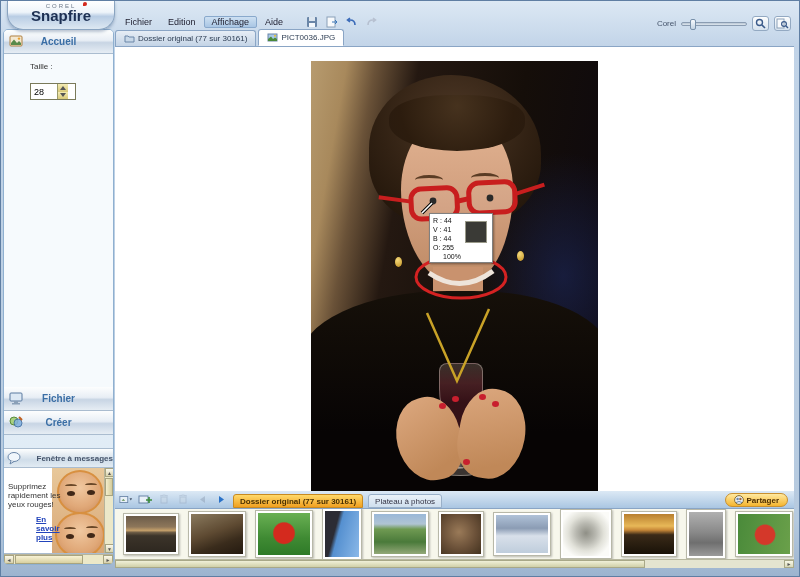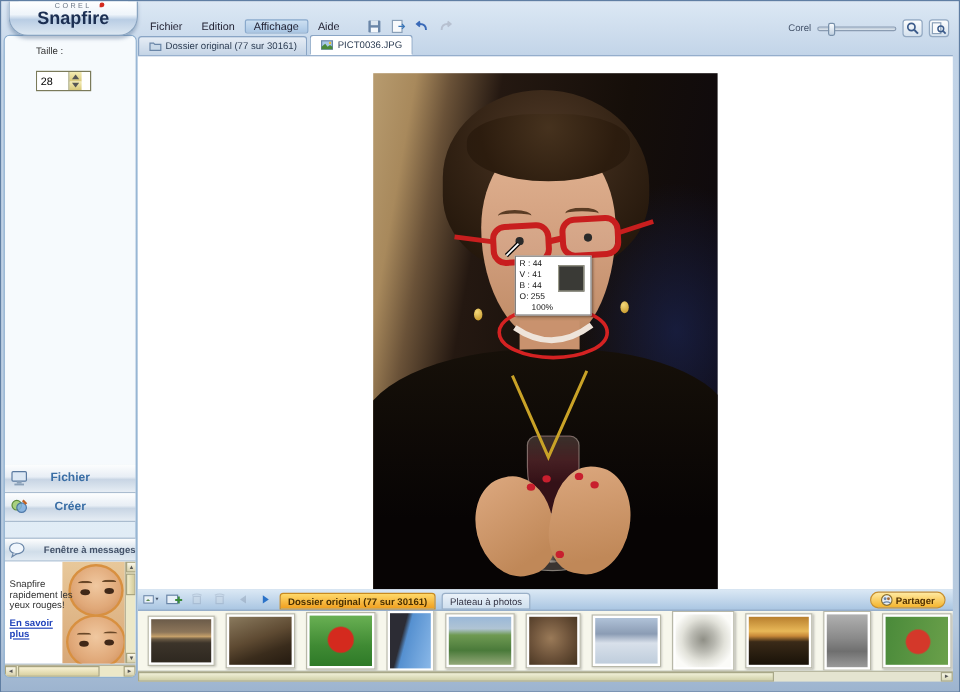--- a/index.html
+++ b/index.html
@@ -67,21 +67,21 @@
   .spin .btns { display:flex; flex-direction:column; width:11px; border-left:1px solid #9a9a6a; }
   .spin .sb { flex:1; background:linear-gradient(#f4ecb4,#d8c878); display:flex; align-items:center; justify-content:center; }
   .tri-up { width:0; height:0; border-left:3px solid transparent; border-right:3px solid transparent; border-bottom:4px solid #555; }
   .tri-dn { width:0; height:0; border-left:3px solid transparent; border-right:3px solid transparent; border-top:4px solid #555; }
   .msgbar { flex:0 0 20px; display:flex; align-items:center; justify-content:flex-end; position:relative;
     font-size:8px; font-weight:bold; color:#44536a;
     background:linear-gradient(#fdfefe,#d0dde9 60%,#e2ebf3); border-top:1px solid #aabccf; border-bottom:1px solid #aabccf;margin-top:13px; }
   .msgbar .nicon, .navbtn2 .nicon { position:absolute; left:3px; top:2px; }
   .msgpanel { flex:0 0 86px; background:#fff; position:relative; overflow:hidden; border-bottom:1px solid #aabccf; }
   .msgtext { position:absolute; left:4px; top:14px; width:54px; font-size:8px; color:#333; line-height:9px; }
-  .msglink { display:inline-block; margin-top:6px; font-size:8px; font-weight:bold; color:#2244bb; text-decoration:underline; }
+  .msglink { display:inline-block; margin-top:6px; font-size:8px; font-weight:bold; color:#2244bb; text-decoration:underline;margin-left:28px; }
   .eyecirc { position:absolute; border-radius:50%; border:2px solid #d89040; overflow:hidden;
     background:radial-gradient(circle at 50% 40%, #f0c8a0 0%, #e0a878 60%, #c88858 100%); }
   .eyecirc .eye { position:absolute; width:8px; height:5px; background:#402818; border-radius:50%; }
   .eyecirc .brow { position:absolute; width:12px; height:4px; border-top:2px solid #6a4828; border-radius:50%; }
   .vsb { position:absolute; right:0; top:0; width:9px; height:100%; background:#ece8c8; border-left:1px solid #b8b49a; }
   .vsb .arrow { width:9px; height:9px; background:linear-gradient(#fbf8ea,#d8d2ac); border:1px solid #a8a480; font-size:5px; line-height:8px; text-align:center; color:#555; }
   .vsb .thumbv { position:absolute; top:10px; left:0; width:8px; height:18px; background:linear-gradient(90deg,#f4eecb,#d4cc9c); border:1px solid #a8a480; }
   .hsb { flex:0 0 10px; background:#ece8c8; position:relative; border-top:1px solid #b8b49a; }
   .hsb .arrow { position:absolute; top:0; width:10px; height:9px; background:linear-gradient(#fbf8ea,#d8d2ac); border:1px solid #a8a480; font-size:5px; line-height:8px; text-align:center; color:#555; }
   .hsb .thumbh { position:absolute; left:11px; top:0; height:9px; width:68px; background:linear-gradient(#f8f2d4,#d8d0a0); border:1px solid #a8a480; }
@@ -209,20 +209,30 @@
       <svg width="11" height="9" viewBox="0 0 11 9">
           <rect x="1" y="1" width="9" height="7" fill="#a8c8e8" stroke="#6a86a8"></rect>
           <path d="M1 6 L4 3.5 L6 6 L8 4.5 L10 6 L10 8 L1 8 Z" fill="#4a8a3a"></path>
           <circle cx="8" cy="2.8" r="1" fill="#e8c030"></circle>
         </svg>
       <span>PICT0036.JPG</span>
     </div>
   </div>
 
   <div class="sidebar">
+    <div class="navbtn">
+      <span class="nicon">
+        <svg width="16" height="16" viewBox="0 0 16 16">
+            <rect x="2" y="3" width="12" height="10" rx="1" fill="#f4e8d0" stroke="#b08040"></rect>
+            <path d="M3 10 L6 6.5 L9 10 L11 8 L13 10 L13 12 L3 12 Z" fill="#5a8a4a"></path>
+            <circle cx="11" cy="5.6" r="1.2" fill="#e8a030"></circle>
+          </svg>
+      </span>
+      <span>Accueil</span>
+    </div>
     <div class="panelbody">
       <div class="sizelabel">Taille :</div>
       <div class="spin">
         <input value="28" style="">
         <span class="btns">
           <span class="sb">
               <span class="tri-up"></span>
             </span>
           <span class="sb">
               <span class="tri-dn"></span>
@@ -267,21 +277,21 @@
         <span class="eye" style="left:8px; top:19px;"></span>
           <span class="eye" style="left:28px; top:18px;"></span>
       </div>
       <div class="eyecirc" style="right:8px; top:44px; width:50px; height:46px;">
         <span class="brow" style="left:7px; top:13px;"></span>
           <span class="brow" style="left:29px; top:12px;"></span>
         <span class="eye" style="left:9px; top:20px;"></span>
           <span class="eye" style="left:30px; top:19px;"></span>
       </div>
       <div class="msgtext">
-        <span>Snapfire rapidement les yeux rouges!</span><br>
+        <span>Supprimez rapidement les yeux rouges!</span><br>
         <a class="msglink">En savoir plus</a>
       </div>
       <div class="vsb">
         <div class="arrow">▲</div>
         <div class="thumbv"></div>
         <div class="arrow" style="position:absolute; bottom:0;">▼</div>
       </div>
     </div>
     <div class="hsb">
       <div class="arrow" style="left:0;">◄</div>

